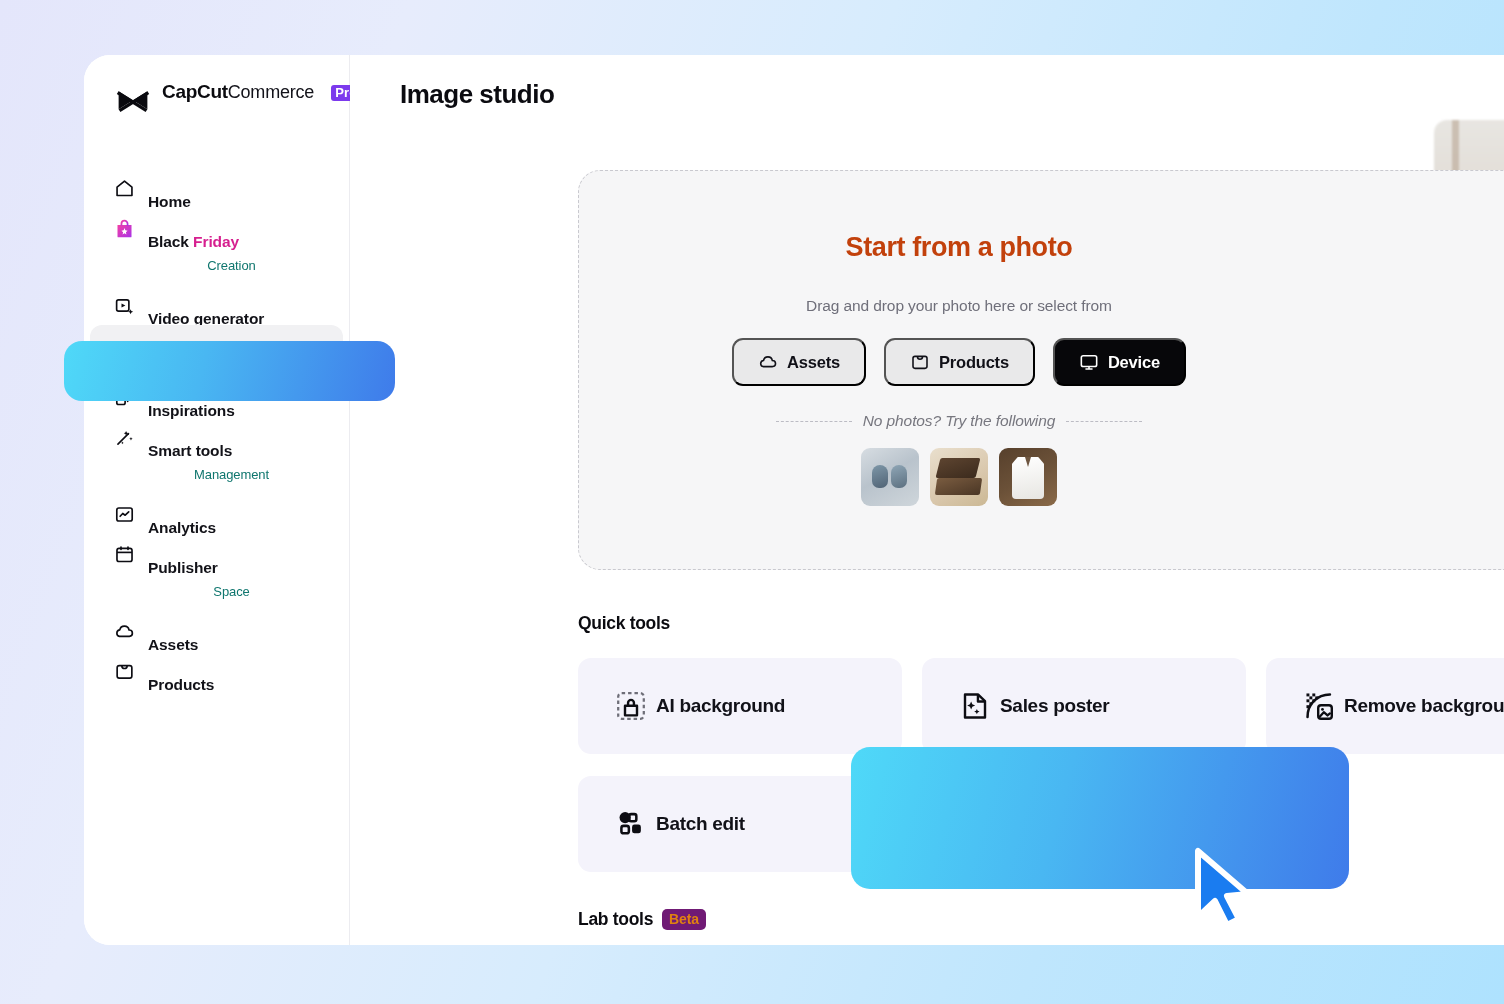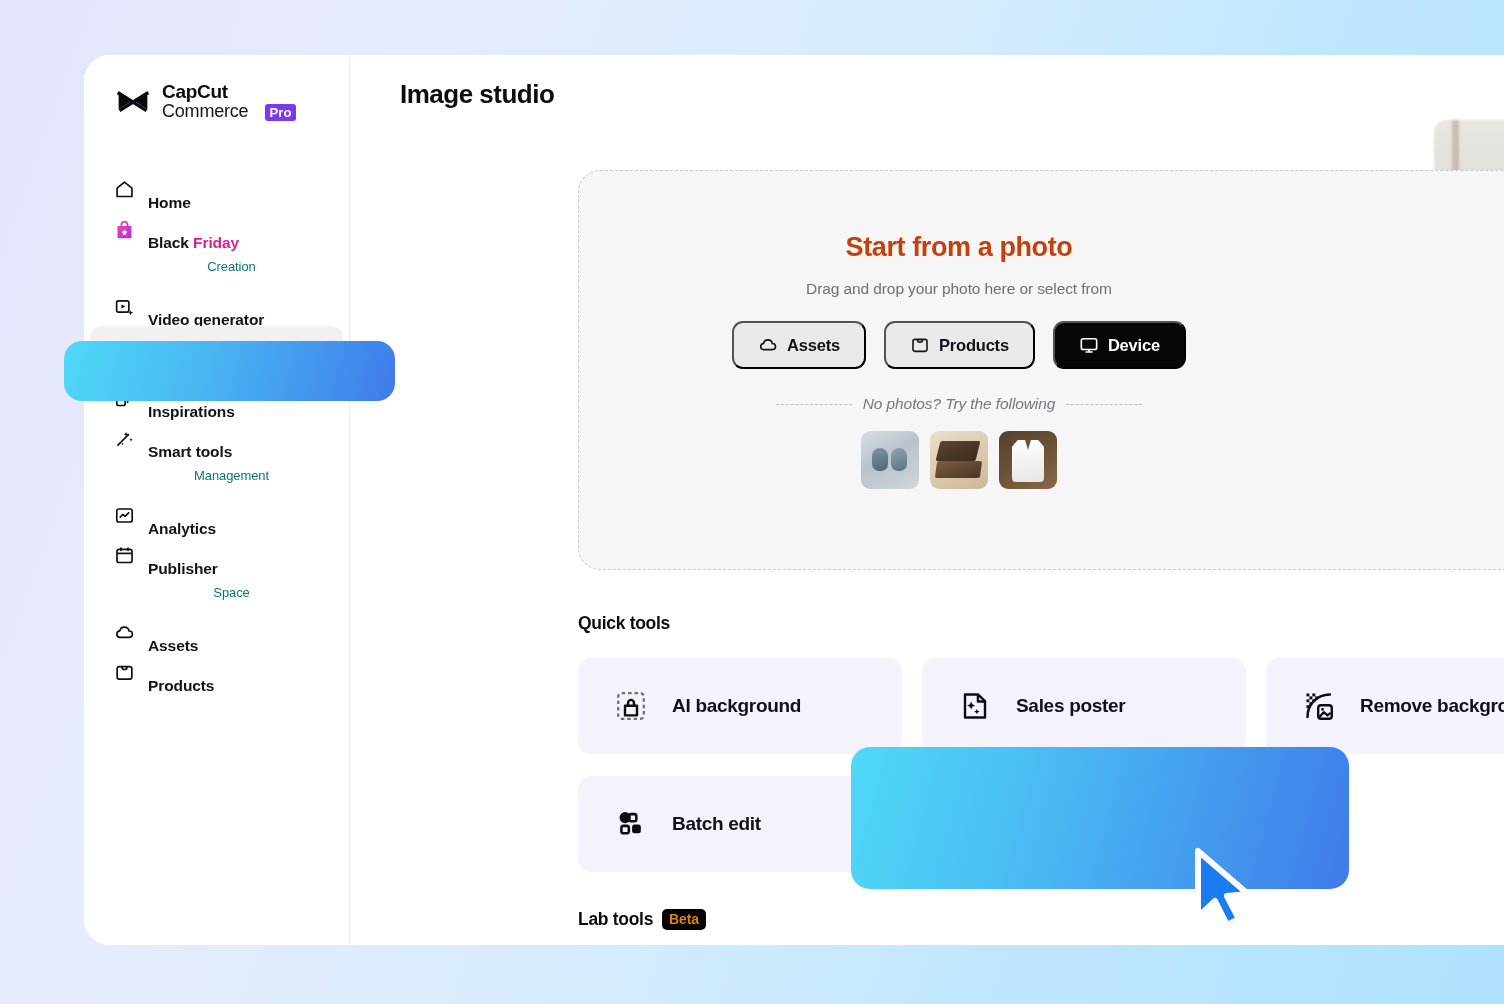--- a/index.html
+++ b/index.html
@@ -34,21 +34,21 @@
     flex: 0 0 266px;
     position: relative;
     padding-top: 27px;
   }
   .brand {
     display: flex; align-items: flex-start;
     padding-left: 31px;
     gap: 11px;
   }
   .brand-mark { width: 36px; height: 36px; flex: 0 0 36px; margin-top: 2px; }
-  .brand-text { display: flex; flex-direction: column; line-height: 1.06; }
+  .brand-text { display: flex; flex-direction: row; line-height: 1.06; }
   .brand-line1 {
     font-size: 19px; font-weight: 700; color: #0b0b0f; letter-spacing: -0.3px;
   }
   .brand-line2row { display: flex; align-items: center; gap: 17px; }
   .brand-line2 {
     font-size: 18px; font-weight: 400; color: #13131a; letter-spacing: -0.2px;
   }
   .pro-badge {
     background: #7c3aed; color: #fff;
     font-size: 13px; font-weight: 700;
@@ -101,21 +101,21 @@
     border: 1.6px dashed #c9c9cf;
     border-radius: 22px;
     background: #f6f6f7;
   }
   #dz-inner {
     position: absolute; left: 0; top: 0; width: 760px; height: 100%;
     display: flex; flex-direction: column; align-items: center;
     padding-top: 61px;
   }
   #dz-title { font-size: 27px; font-weight: 700; color: #c2410c; letter-spacing: -0.4px; }
-  #dz-sub { font-size: 15.5px; color: #6f6f7a; margin-top: 17px; letter-spacing: -0.1px; }
+  #dz-sub { font-size: 15.5px; color: #6f6f7a; margin-top: 34px; letter-spacing: -0.1px; }
   #dz-buttons { display: flex; gap: 18px; margin-top: 23px; }
   .dz-btn {
     display: flex; align-items: center; gap: 9px;
     height: 48px; padding: 0 24px;
     border-radius: 11px;
     background: #e9e9ea;
     font-size: 16.5px; font-weight: 600; color: #111118;
     cursor: pointer; letter-spacing: -0.2px;
   }
   .dz-btn.primary { background: #07070a; color: #ffffff; }
@@ -195,35 +195,35 @@
   
   .sec-heading {
     position: absolute;
     font-size: 17.5px; font-weight: 700; color: #0b0b10;
     letter-spacing: -0.3px;
     display: flex; align-items: center; gap: 9px;
   }
   #quick-heading { left: 228px; top: 558px; }
   #lab-heading { left: 228px; top: 854px; }
   .beta-badge {
-    background: #000000; color: #e08210;
+    background: #701a75; color: #e08210;
     font-size: 14px; font-weight: 700;
     padding: 2px 7px 3px; border-radius: 5px;
     letter-spacing: -0.1px;
     text-align: center;
   }
 
   .tool-card {
     position: absolute;
     height: 96px;
     background: #f4f3fb;
     border-radius: 13px;
     display: flex; align-items: center;
     padding-left: 36px;
-    gap: 24px;
+    gap: 8px;
     cursor: pointer;
   }
   .tool-card .tic { width: 34px; height: 34px; flex: 0 0 34px; display:flex; align-items:center; justify-content:center;}
   .tool-label { font-size: 19px; font-weight: 600; color: #111118; letter-spacing: -0.3px; white-space: nowrap; }
 
   #card-ai-bg       { left: 228px; top: 603px; width: 324px; }
   #card-sales       { left: 572px; top: 603px; width: 324px; }
   #card-removebg    { left: 916px; top: 603px; width: 324px; }
   #card-batch       { left: 228px; top: 721px; width: 324px; }
   #card-image-editor{ left: 572px; top: 721px; width: 324px; }

